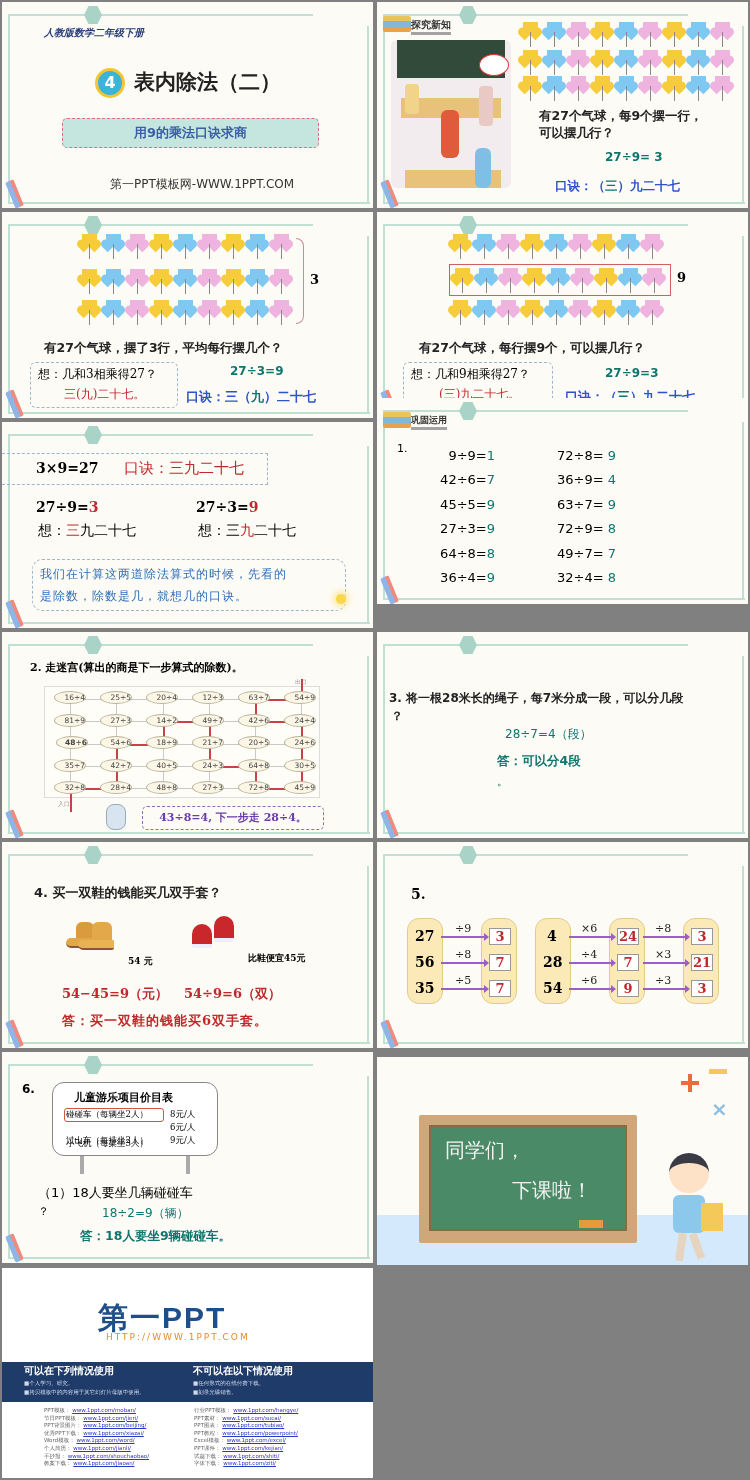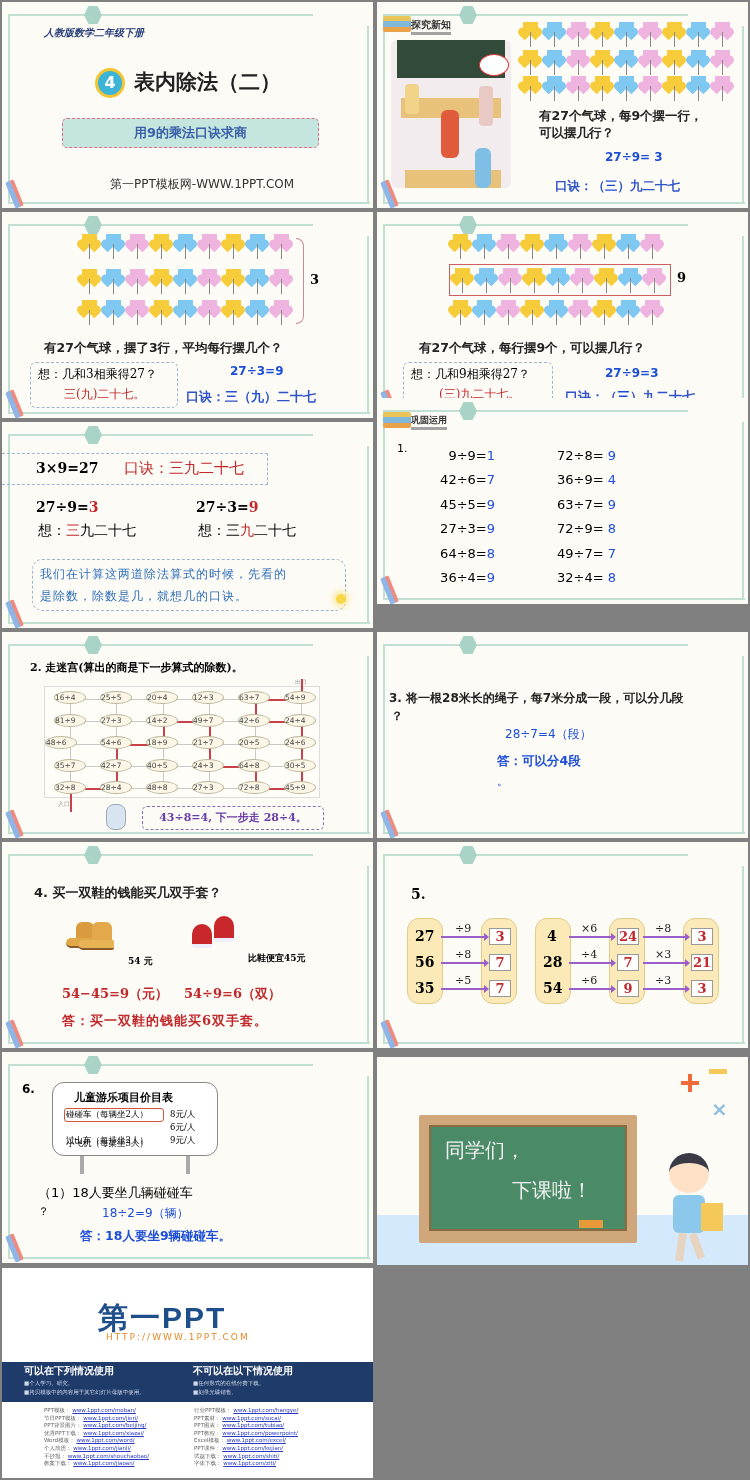--- a/index.html
+++ b/index.html
@@ -7,37 +7,37 @@
   body { position: relative; font-family: "DejaVu Sans", "Liberation Sans", sans-serif; }
   .slide { position: absolute; width: 371px; height: 206px; background: #fdfbf6; overflow: hidden; }
   .frame-top { position: absolute; left: 6px; top: 12px; width: 305px; height: 2px; background: #bfe0d3; }
   .frame-left { position: absolute; left: 6px; top: 12px; width: 2px; height: 190px; background: #bfe0d3; }
   .frame-bottom { position: absolute; left: 6px; top: 200px; width: 362px; height: 2px; background: #bfe0d3; }
   .frame-right { position: absolute; right: 4px; top: 24px; width: 2px; height: 178px; background: #bfe0d3; }
   .hex { position: absolute; left: 82px; top: 4px; width: 18px; height: 18px; background: #a8d3c6;
          clip-path: polygon(25% 0, 75% 0, 100% 50%, 75% 100%, 25% 100%, 0 50%); }
   .ruler { position: absolute; left: 8px; top: 178px; width: 9px; height: 28px; background: linear-gradient(90deg,#8fb4e6 60%,#ef8a7e 60%); transform: rotate(-22deg); border-radius: 2px; }
   .abs { position: absolute; white-space: nowrap; }
-  .red { color: #1d4ed8; }
+  .red { color: #0f766e; }
   .dred { color: #c0282b; }
   .blue { color: #2f53c9; }
   .bold { font-weight: bold; }
   .serif { font-family: "DejaVu Serif", "Liberation Serif", serif; }
   .balloon-row { position: absolute; display: flex; gap: 0; }
   .balloon { width: 24px; height: 28px; position: relative; }
   .balloon .h { position: absolute; left: 4px; top: 2px; width: 15px; height: 13px; }
   .balloon .h::before, .balloon .h::after { content: ""; position: absolute; top: 0; width: 9px; height: 12px; border-radius: 9px 9px 0 0; background: inherit; }
   .balloon .h::before { left: 0; transform: rotate(-45deg); transform-origin: 100% 100%; left: -1px; }
   .balloon .h::after { left: 6px; transform: rotate(45deg); transform-origin: 0 100%; }
   .balloon .stick { position: absolute; left: 11px; top: 12px; width: 1px; height: 15px; background: #888; }
   .c-y { background: #f6cc3a; } .c-b { background: #7ec8f2; } .c-p { background: #efb3df; }
   .tag-books { position: absolute; left: 6px; top: 14px; width: 28px; height: 16px; background: linear-gradient(#e9c456 0 33%, #7fb8d8 33% 66%, #e9a24a 66%); border-radius: 2px; }
   .tag-label { position: absolute; left: 34px; top: 16px; font-size: 10px; font-weight: bold; color: #333; border-bottom: 3px solid #a3a3a3; }
   .dashbox { position: absolute; border: 1px dashed #9bb6cf; border-radius: 6px; }
-  .maze-node { position: absolute; width: 32px; height: 13px; border: 1px solid #b9b59a; background: #fbf6e6; border-radius: 50%; font-size: 7.5px; text-align: left; line-height: 11px; color: #444; }
+  .maze-node { position: absolute; width: 32px; height: 13px; border: 1px solid #b9b59a; background: #fbf6e6; border-radius: 50%; font-size: 7.5px; text-align: right; line-height: 11px; color: #444; }
   .mline { position: absolute; background: #c9c9c9; }
   .mline.r { background: #c94049; }
   .ovalbox { position: absolute; background: #fbeab8; border: 1px solid #e3cc8a; border-radius: 12px; }
   .ansbox { position: absolute; width: 22px; height: 17px; background: #fff; border: 1px solid #999; color: #c0282b; font-weight: bold; font-size: 13px; text-align: center; line-height: 15px; font-family: "DejaVu Serif", serif; }
   .arrow { position: absolute; height: 2px; background: #9a5fc9; }
   .arrow::after { content: ""; position: absolute; right: -3px; top: -3px; border-left: 5px solid #9a5fc9; border-top: 4px solid transparent; border-bottom: 4px solid transparent; }
   .oplabel { position: absolute; font-size: 11px; font-family: "DejaVu Serif", serif; color: #222; }
   .link { color: #2b39c4; text-decoration: underline; }
 </style>
 </head>
@@ -552,21 +552,21 @@
     <div class="maze-node" style="left:102px;top:5px;">20÷4</div>
     <div class="maze-node" style="left:148px;top:5px;">12÷3</div>
     <div class="maze-node" style="left:194px;top:5px;">63÷7</div>
     <div class="maze-node" style="left:240px;top:5px;">54÷9</div>
     <div class="maze-node" style="left:10px;top:28px;">81÷9</div>
     <div class="maze-node" style="left:56px;top:28px;">27÷3</div>
     <div class="maze-node" style="left:102px;top:28px;">14÷2</div>
     <div class="maze-node" style="left:148px;top:28px;">49÷7</div>
     <div class="maze-node" style="left:194px;top:28px;">42÷6</div>
     <div class="maze-node" style="left:240px;top:28px;">24÷4</div>
-    <div class="maze-node" style="left:1px;top:50px;">48÷6</div>
+    <div class="maze-node" style="left:12px;top:50px;font-weight:bold;">48÷6</div>
     <div class="maze-node" style="left:56px;top:50px;">54÷6</div>
     <div class="maze-node" style="left:102px;top:50px;">18÷9</div>
     <div class="maze-node" style="left:148px;top:50px;">21÷7</div>
     <div class="maze-node" style="left:194px;top:50px;">20÷5</div>
     <div class="maze-node" style="left:240px;top:50px;">24÷6</div>
     <div class="maze-node" style="left:10px;top:73px;">35÷7</div>
     <div class="maze-node" style="left:56px;top:73px;">42÷7</div>
     <div class="maze-node" style="left:102px;top:73px;">40÷5</div>
     <div class="maze-node" style="left:148px;top:73px;">24÷3</div>
     <div class="maze-node" style="left:194px;top:73px;">64÷8</div>

